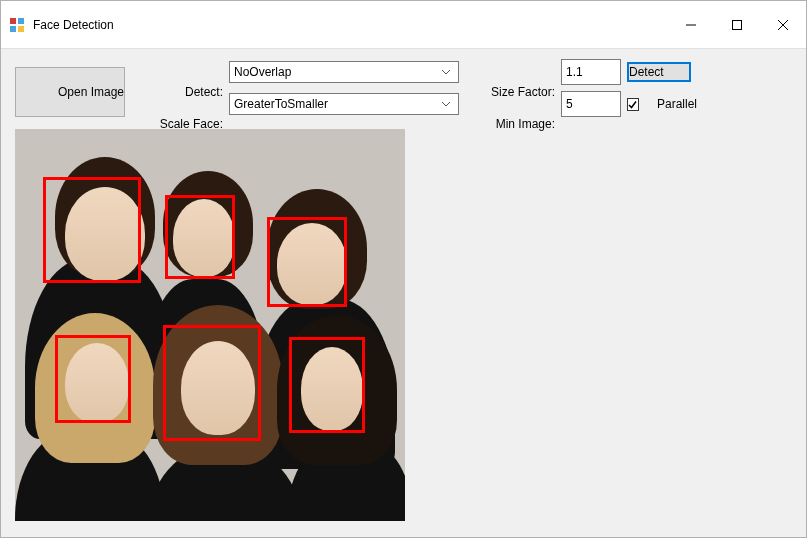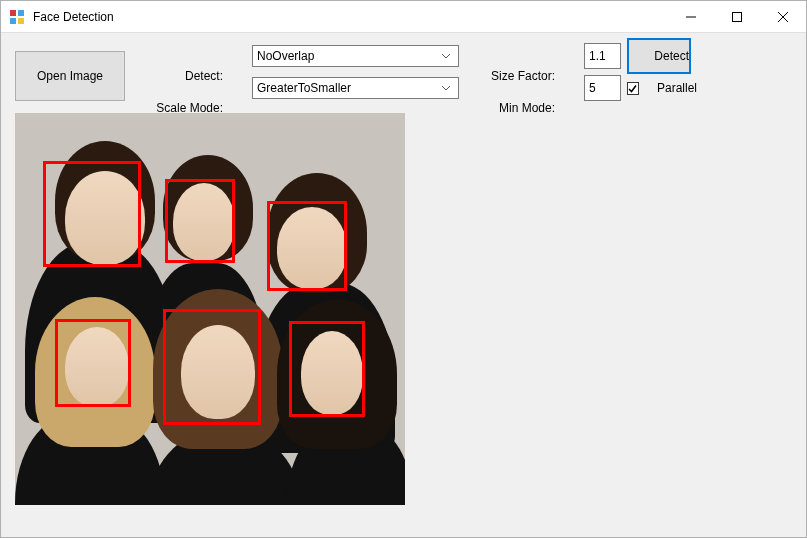--- a/index.html
+++ b/index.html
@@ -11,21 +11,21 @@
   }
   .window {
     width: 807px;
     height: 538px;
     border: 1px solid #b0b0b0;
     background: #f0f0f0;
     display: flex;
     flex-direction: column;
   }
   .titlebar {
-    height: 32px;
+    height: 48px;
     background: #fff;
     display: flex;
     align-items: center;
     border-bottom: 1px solid #e0e0e0;
   }
   .titlebar .app-icon {
     width: 16px;
     height: 16px;
     margin: 0 8px;
     display: inline-block;
@@ -56,21 +56,21 @@
     gap: 8px;
   }
   .open-btn {
     width: 110px;
     height: 50px;
     border: 1px solid #adadad;
     background: #e1e1e1;
     font-size: 12px;
     display:flex;
     align-items:center;
-    justify-content:center;
+    justify-content:flex-end;
     cursor:pointer;
     margin-top:7px;
   }
   .form-grid {
     display: grid;
     grid-template-columns: 90px 230px 90px 60px 70px;
     grid-auto-rows: 26px;
     column-gap: 6px;
     row-gap: 6px;
     align-items: center;
@@ -83,39 +83,38 @@
   }
   .combo, .textin {
     height: 22px;
     border: 1px solid #7a7a7a;
     background: #fff;
     display: flex;
     align-items: center;
     padding: 0 4px;
     position: relative;
     font-size: 12px;
-    margin-left: 23px;
   }
   .combo .val { flex:1; }
   .combo .caret {
     width: 16px;
     display:flex;
     align-items:center;
     justify-content:center;
     color:#555;
   }
   .textin { padding: 12px 4px; }
   .detect-btn {
     width: 64px;
-    height: 36px;
+    height: 20px;
     border: 2px solid #0078d7;
     background: #e1e1e1;
     display:flex;
     align-items:center;
-    justify-content:flex-end;
+    justify-content:flex-start;
     cursor:pointer;
     font-size:12px;
   }
   .chk-wrap {
     display:flex;
     align-items:center;
     gap:18px;
   }
   .chk {
     width:13px;height:13px;border:1px solid #333;background:#fff;
@@ -202,30 +201,30 @@
           </span>
         </div>
         <div class="lbl">Size Factor:</div>
         <div class="textin">
           <span>1.1</span>
         </div>
         <div class="detect-btn">
           <span>Detect</span>
         </div>
 
-        <div class="lbl">Scale Mode:</div>
+        <div class="lbl">Scale Face:</div>
         <div class="combo">
           <span class="val">GreaterToSmaller</span>
           <span class="caret">
             <svg width="8" height="5">
                 <polyline points="0,0 4,4 8,0" fill="none" stroke="#555" stroke-width="1"></polyline>
               </svg>
           </span>
         </div>
-        <div class="lbl">Min Mode:</div>
+        <div class="lbl">Min Image:</div>
         <div class="textin">
           <span>5</span>
         </div>
         <div class="chk-wrap">
           <span class="chk">
             <svg width="9" height="9">
                 <polyline points="1,5 3.5,7.5 8,1.5" fill="none" stroke="#000" stroke-width="1.5"></polyline>
               </svg>
           </span>
           <span>Parallel</span>

